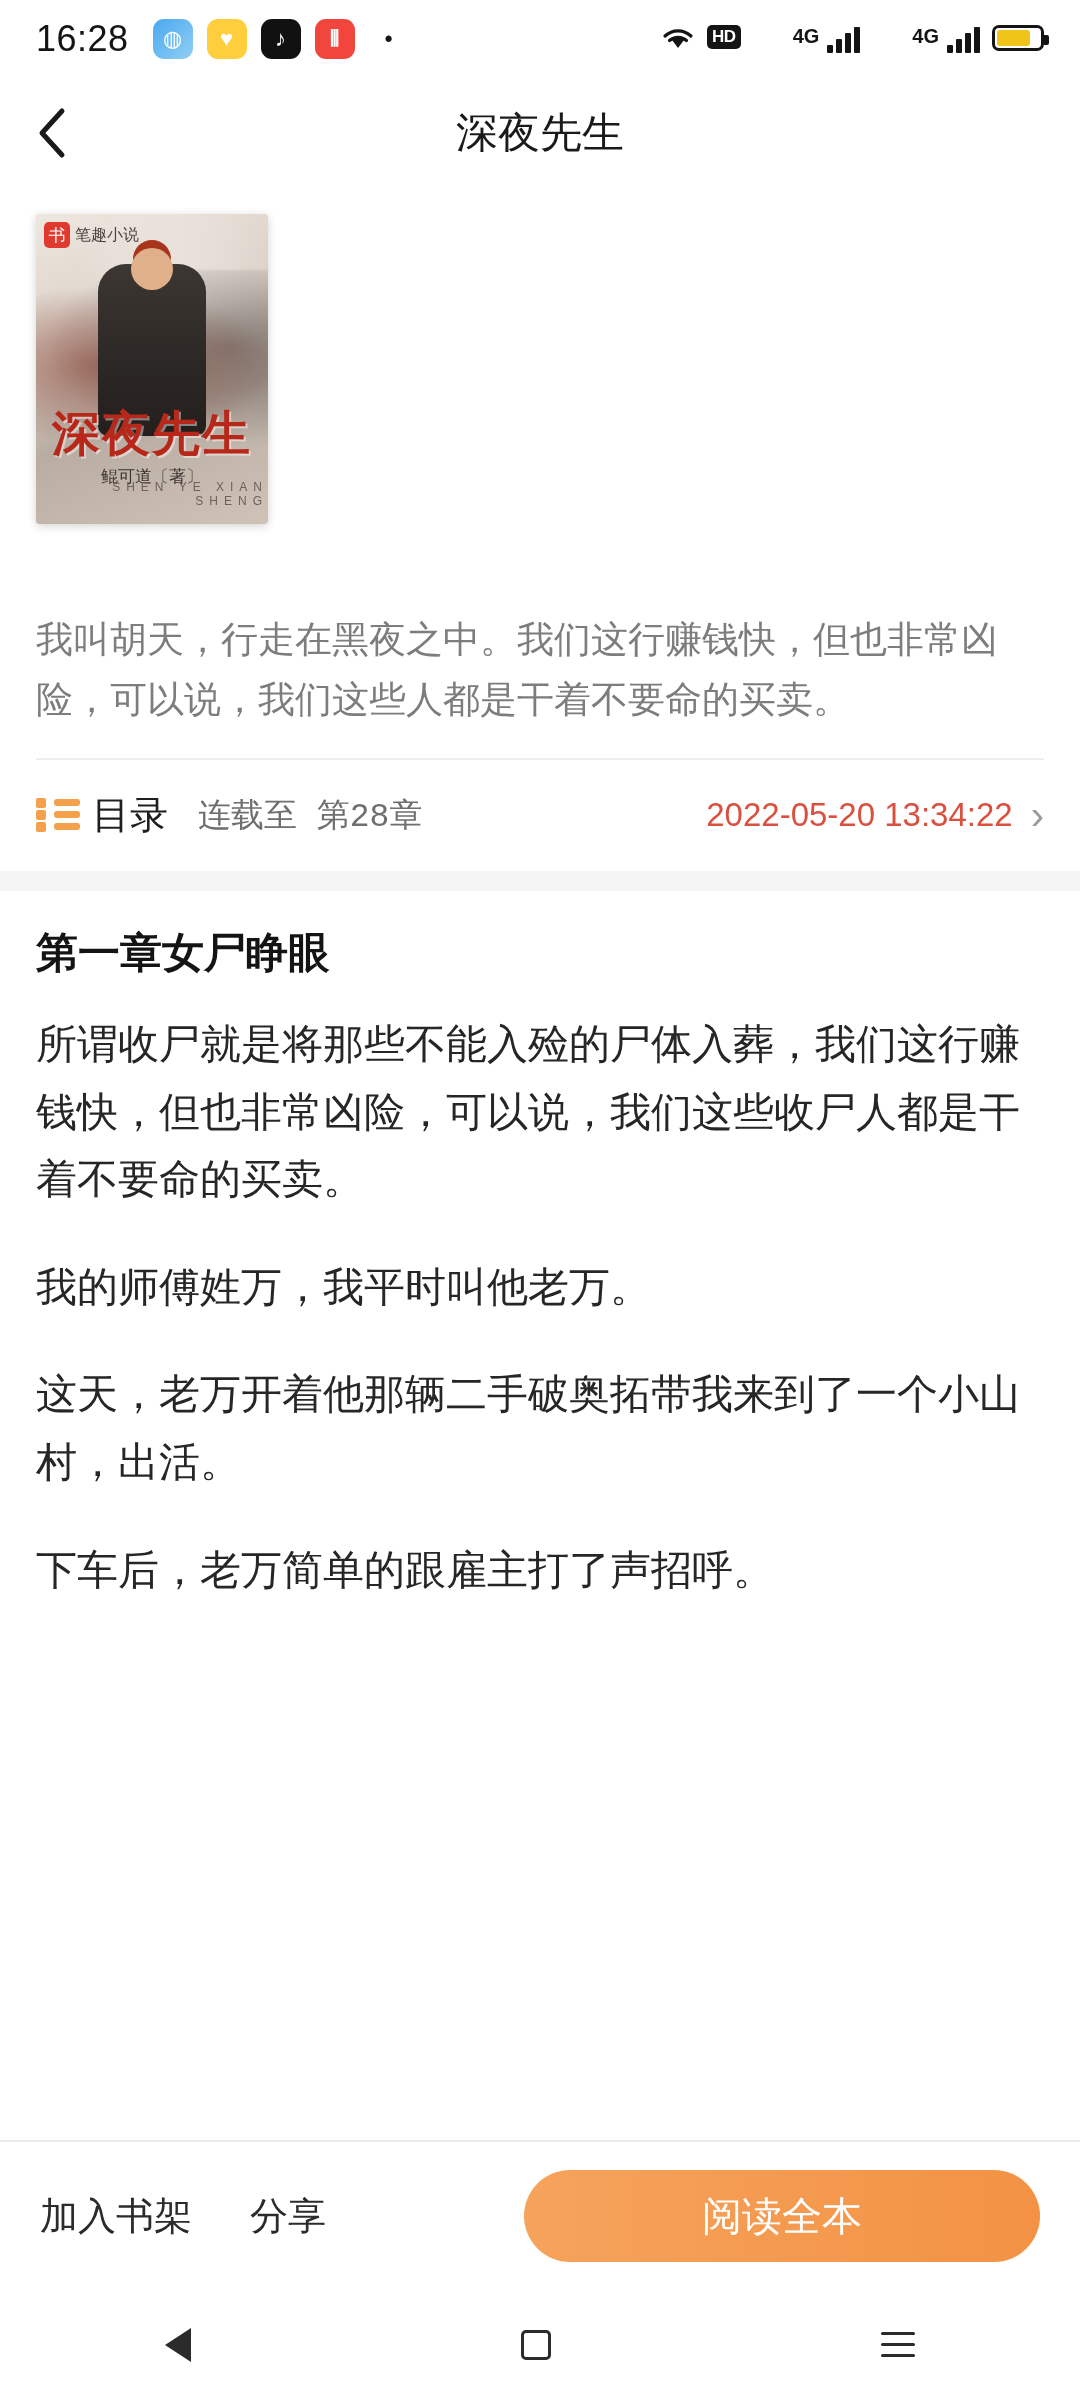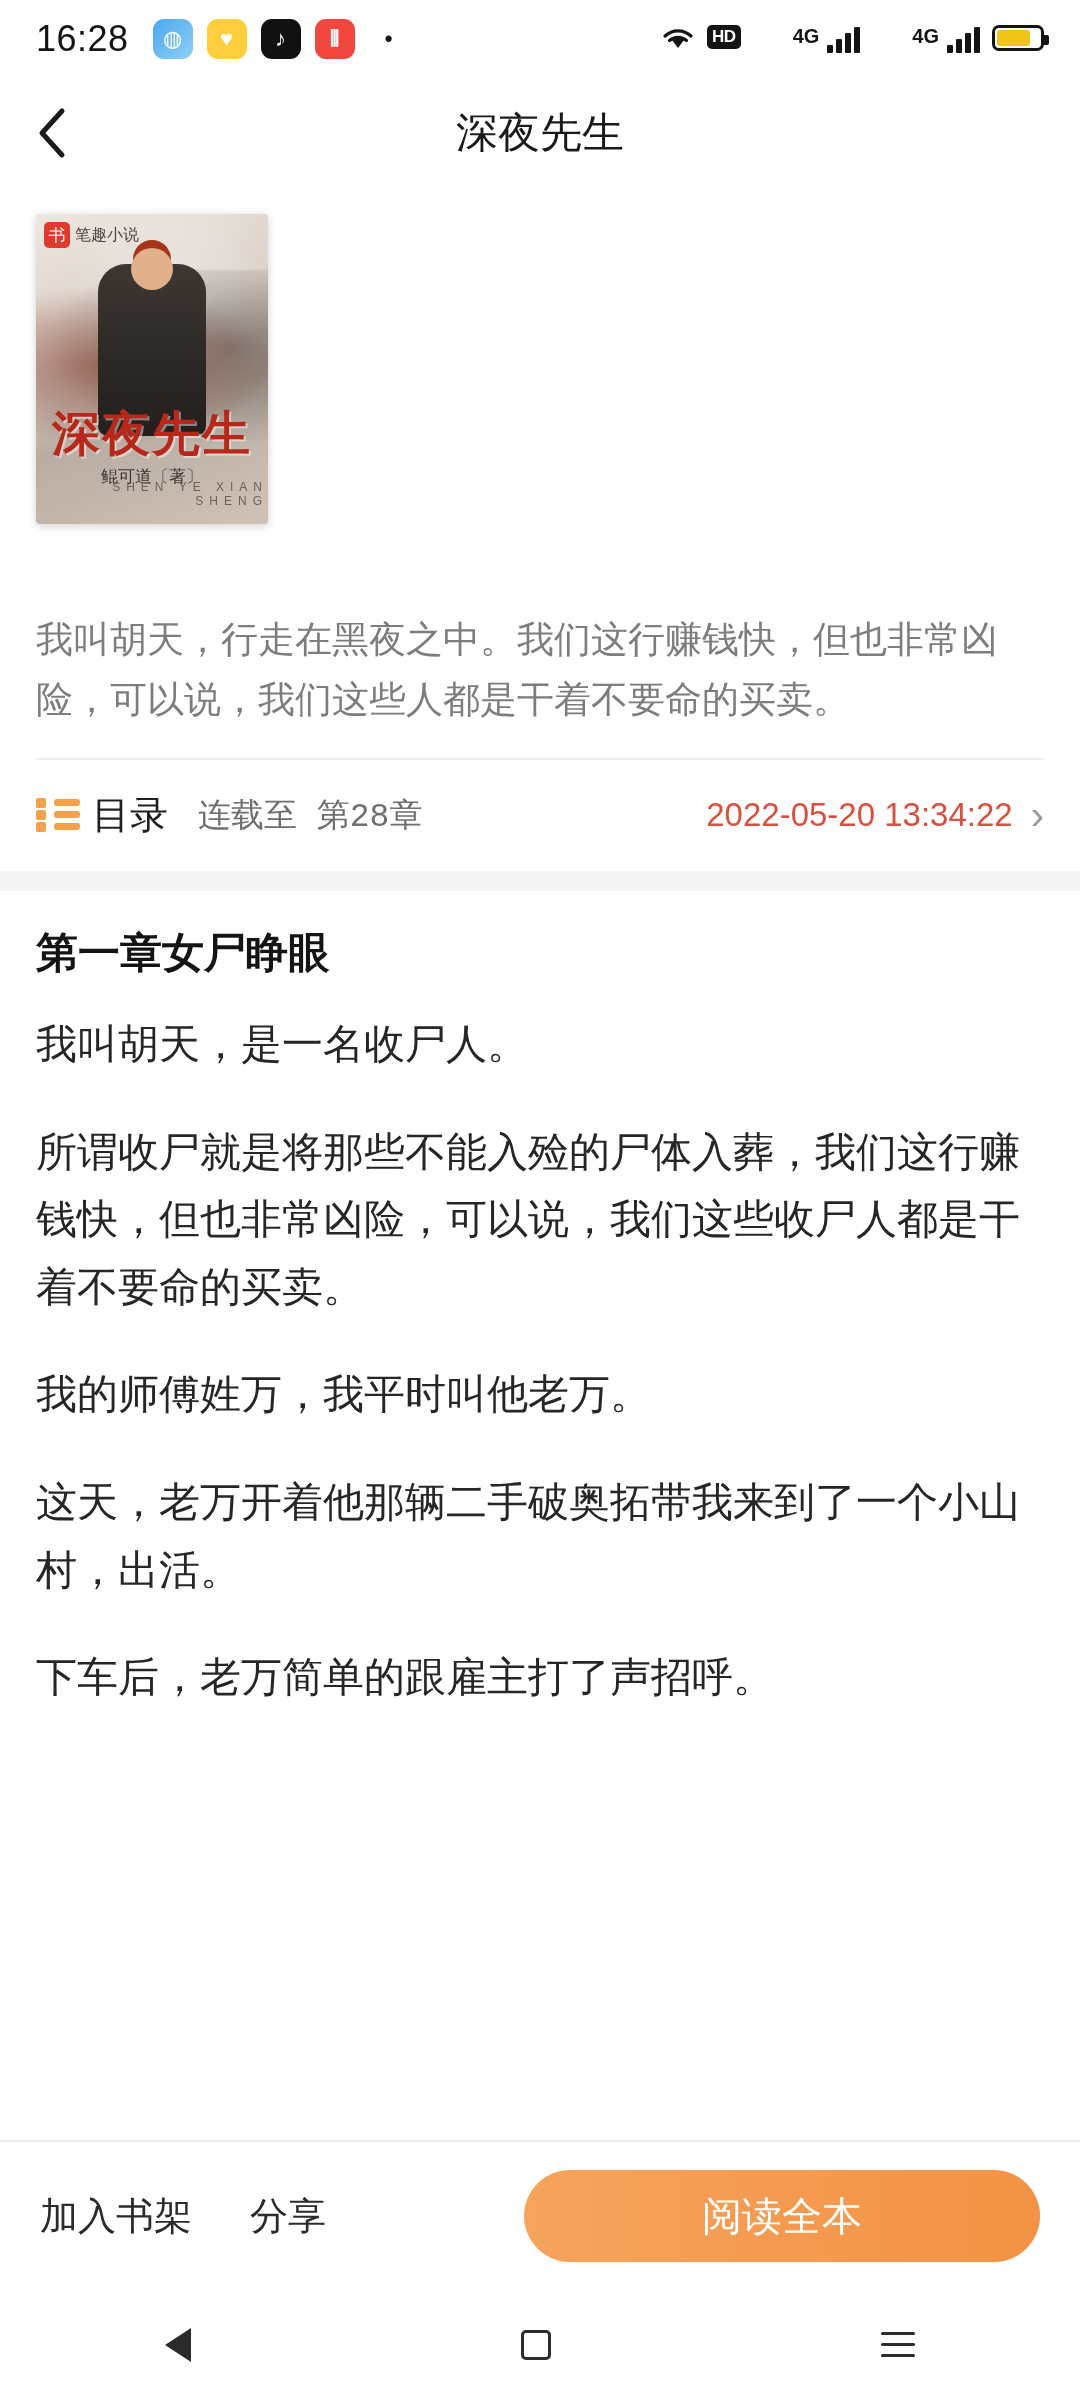--- a/index.html
+++ b/index.html
@@ -410,21 +410,20 @@
     <span class="catalog-label">目录</span>
     <span class="catalog-sub">连载至 第28章</span>
     <span class="catalog-date">2022-05-20 13:34:22</span>
     <span class="chev">›</span>
   </div>
 
   <div class="gap-band"></div>
 
   <div class="chapter">
     <div class="chapter-title">第一章女尸睁眼</div>
-    <p>我叫胡天，是一名收尸人。</p>
     <p>所谓收尸就是将那些不能入殓的尸体入葬，我们这行赚钱快，但也非常凶险，可以说，我们这些收尸人都是干着不要命的买卖。</p>
     <p>我的师傅姓万，我平时叫他老万。</p>
     <p>这天，老万开着他那辆二手破奥拓带我来到了一个小山村，出活。</p>
     <p>下车后，老万简单的跟雇主打了声招呼。</p>
   </div>
 
   <div class="bottom-bar">
     <span class="bottom-link">加入书架</span>
     <span class="bottom-link">分享</span>
     <button class="read-btn">阅读全本</button>

